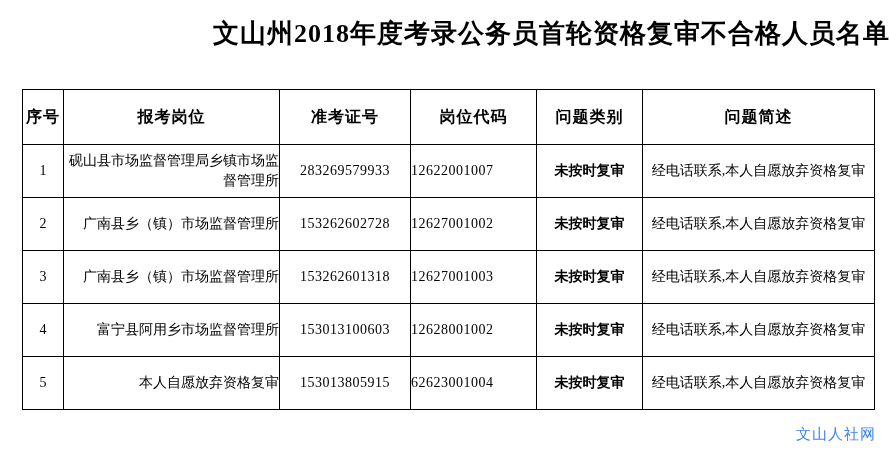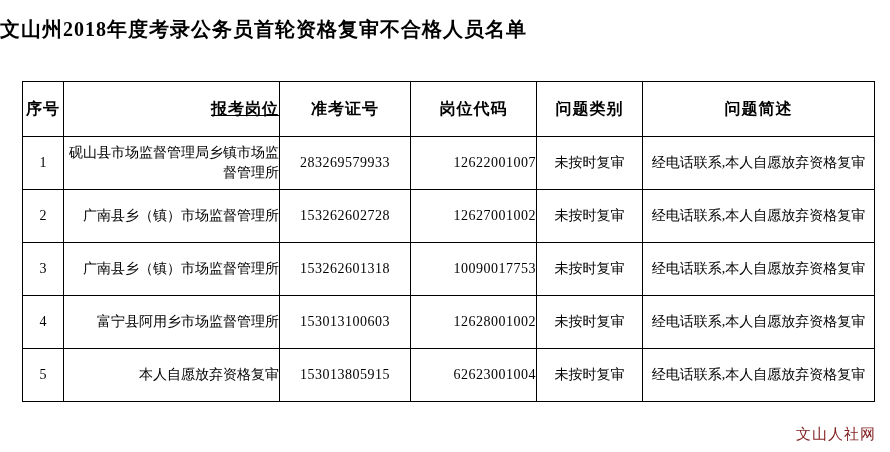--- a/index.html
+++ b/index.html
@@ -9,23 +9,23 @@
   body {
     width: 890px;
     height: 452px;
     background: #ffffff;
     font-family: "Liberation Serif", "DejaVu Serif", serif;
     color: #000000;
     position: relative;
     overflow: hidden;
   }
   .page-title {
-    text-align: left;
+    text-align: right;
     font-family: "Liberation Serif", "DejaVu Serif", serif;
-    font-size: 20px;
+    font-size: 26px;
     font-weight: bold;
     letter-spacing: 1px;
     margin-top: 16px;
     margin-bottom: 0;
     color: #000;
   }
   .table-wrap {
     margin: 38px 22px 0 22px;
   }
   table.data-table {
@@ -47,48 +47,48 @@
     font-weight: bold;
     font-size: 16px;
     letter-spacing: 1px;
   }
   table.data-table td {
     height: 52px;
   }
   .c-idx   { width: 40px;  text-align: center; }
   .c-post  { width: 215px; text-align: right; padding: 0 6px; line-height: 1.45; }
   .c-exam  { width: 130px; text-align: center; letter-spacing: 0.5px; }
-  .c-code  { width: 125px; text-align: right; letter-spacing: 0.5px; }
-  .c-type  { width: 105px; text-align: center; }
+  .c-code  { width: 125px; text-align: left; letter-spacing: 0.5px; }
+  .c-type  { width: 105px; text-align: center; font-weight: bold; }
   .c-desc  { width: 231px; text-align: center; }
   td.c-idx { font-size: 14px; }
   td.c-post { font-size: 14px; }
   td.c-exam, td.c-code { font-size: 15px; }
   td.c-type, td.c-desc { font-size: 14px; }
   .watermark {
     position: absolute;
     right: 14px;
     bottom: 8px;
     font-size: 15px;
-    color: #7f1d1d;
+    color: #3b82f6;
     font-family: "Liberation Serif", "DejaVu Serif", serif;
     letter-spacing: 1px;
   }
 </style>
 </head>
 <body>
 
 <h1 class="page-title">文山州2018年度考录公务员首轮资格复审不合格人员名单</h1>
 
 <div class="table-wrap">
   <table class="data-table">
     <thead>
       <tr>
         <th class="c-idx">序号</th>
-        <th class="c-post" style="text-align:right;text-decoration:underline;">报考岗位</th>
+        <th class="c-post" style="text-align:center;">报考岗位</th>
         <th class="c-exam">准考证号</th>
         <th class="c-code">岗位代码</th>
         <th class="c-type">问题类别</th>
         <th class="c-desc">问题简述</th>
       </tr>
     </thead>
     <tbody>
       <tr>
         <td class="c-idx">1</td>
         <td class="c-post">砚山县市场监督管理局乡镇市场监督管理所</td>
@@ -102,21 +102,21 @@
         <td class="c-post">广南县乡（镇）市场监督管理所</td>
         <td class="c-exam">153262602728</td>
         <td class="c-code">12627001002</td>
         <td class="c-type">未按时复审</td>
         <td class="c-desc">经电话联系,本人自愿放弃资格复审</td>
       </tr>
       <tr>
         <td class="c-idx">3</td>
         <td class="c-post">广南县乡（镇）市场监督管理所</td>
         <td class="c-exam">153262601318</td>
-        <td class="c-code">10090017753</td>
+        <td class="c-code">12627001003</td>
         <td class="c-type">未按时复审</td>
         <td class="c-desc">经电话联系,本人自愿放弃资格复审</td>
       </tr>
       <tr>
         <td class="c-idx">4</td>
         <td class="c-post">富宁县阿用乡市场监督管理所</td>
         <td class="c-exam">153013100603</td>
         <td class="c-code">12628001002</td>
         <td class="c-type">未按时复审</td>
         <td class="c-desc">经电话联系,本人自愿放弃资格复审</td>

